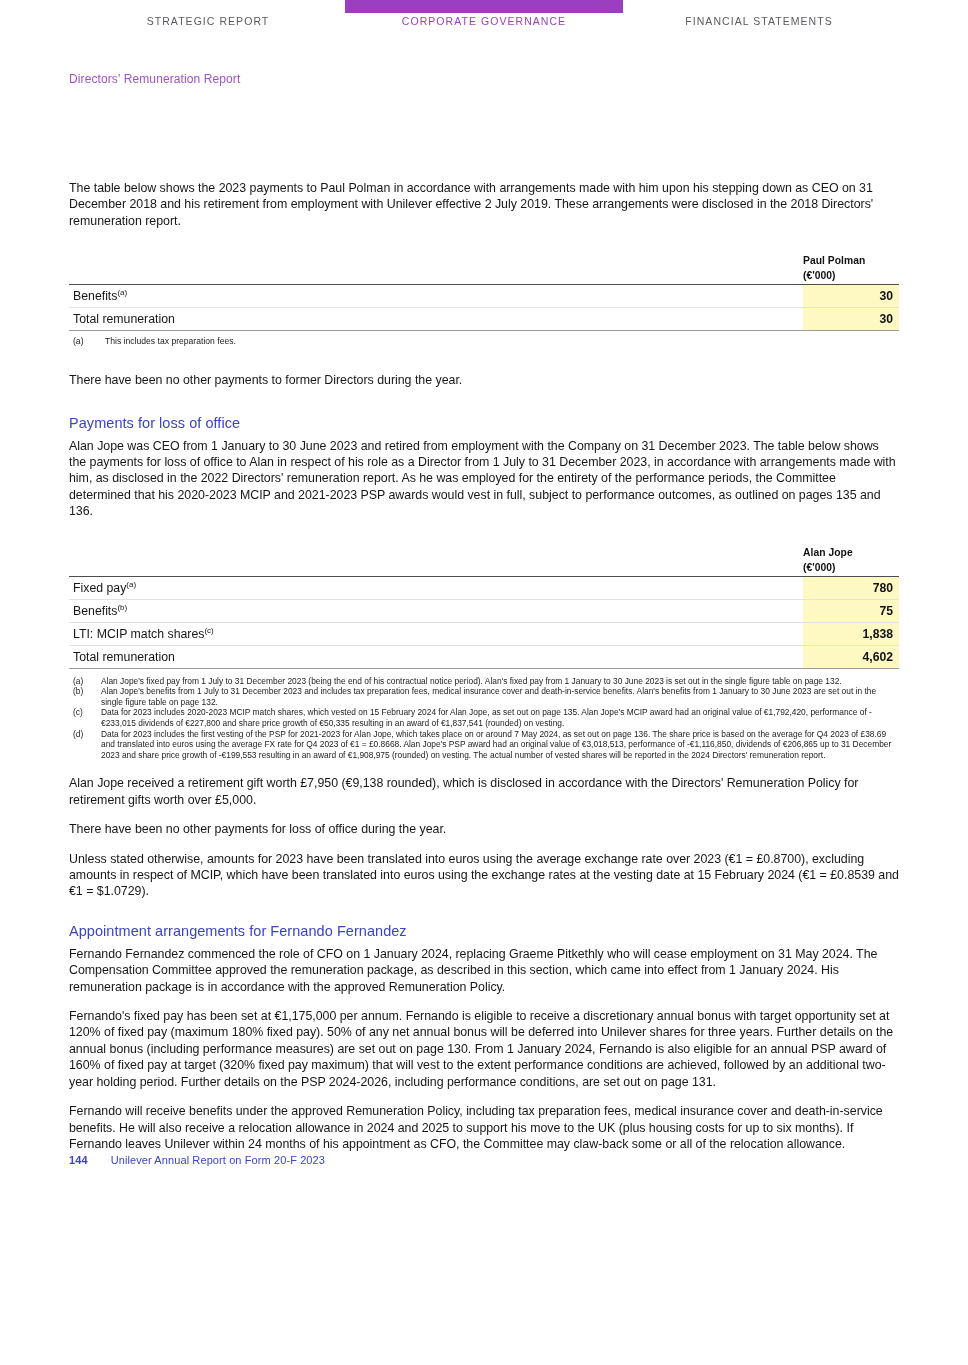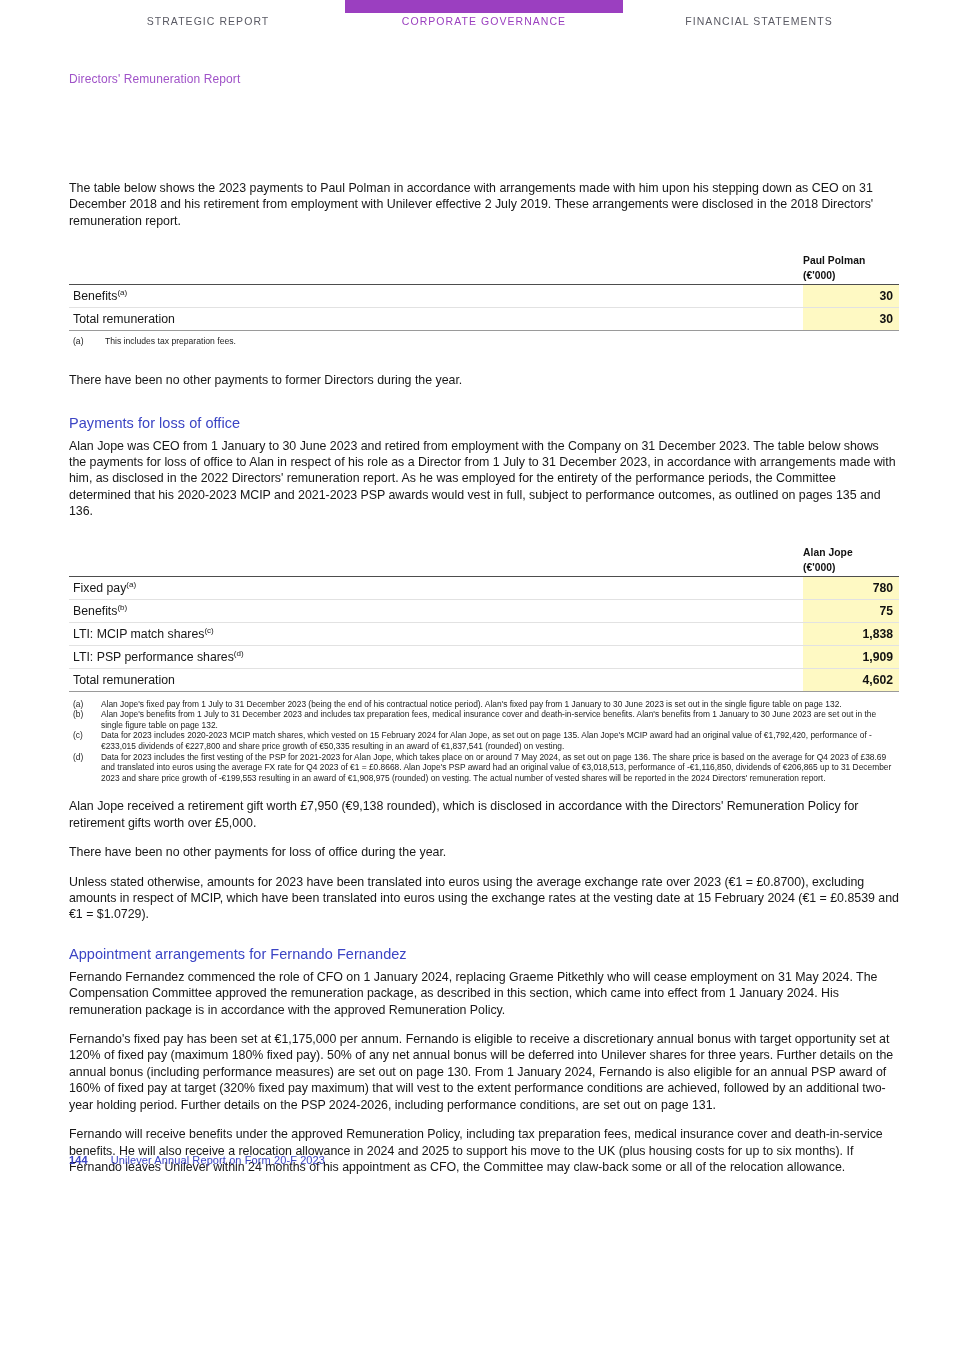--- a/index.html
+++ b/index.html
@@ -256,24 +256,20 @@
           <td class="lbl"><span>Fixed pay</span><sup>(a)</sup></td>
           <td class="val">780</td>
         </tr>
         <tr>
           <td class="lbl"><span>Benefits</span><sup>(b)</sup></td>
           <td class="val">75</td>
         </tr>
         <tr>
           <td class="lbl"><span>LTI: MCIP match shares</span><sup>(c)</sup></td>
           <td class="val">1,838</td>
-        </tr>
-        <tr>
-          <td class="lbl"><span>LTI: PSP performance shares</span><sup>(d)</sup></td>
-          <td class="val">1,909</td>
         </tr>
         <tr class="last">
           <td class="lbl"><span>Total remuneration</span></td>
           <td class="val">4,602</td>
         </tr>
       </tbody>
     </table>
 
     <div class="fnotes">
       <div class="fnote">

